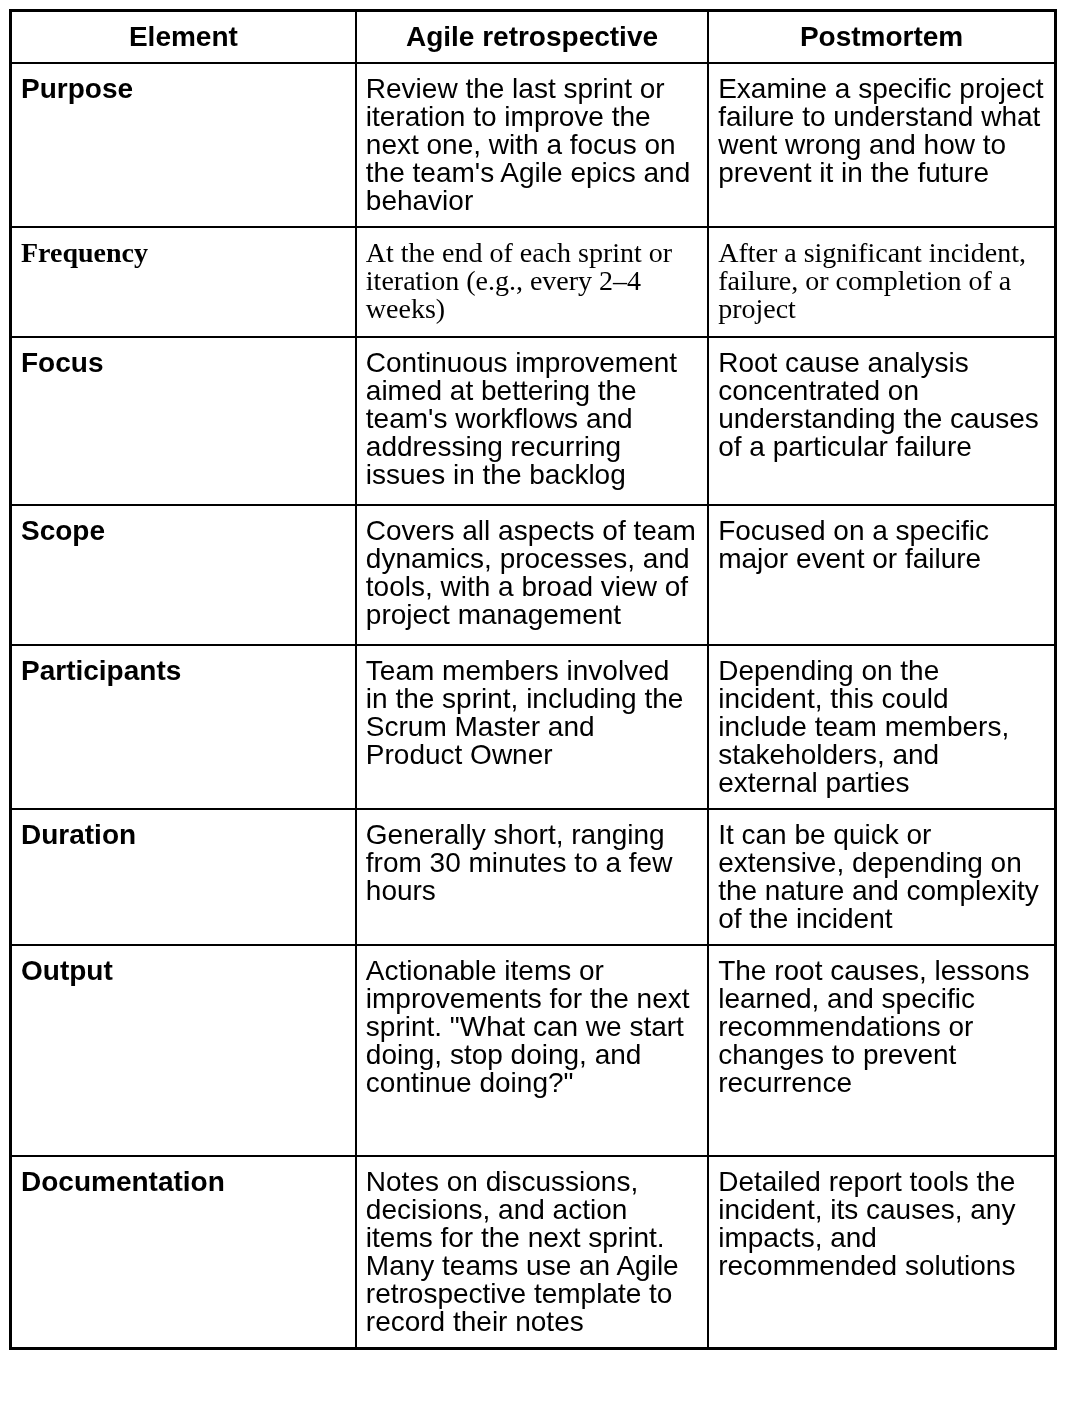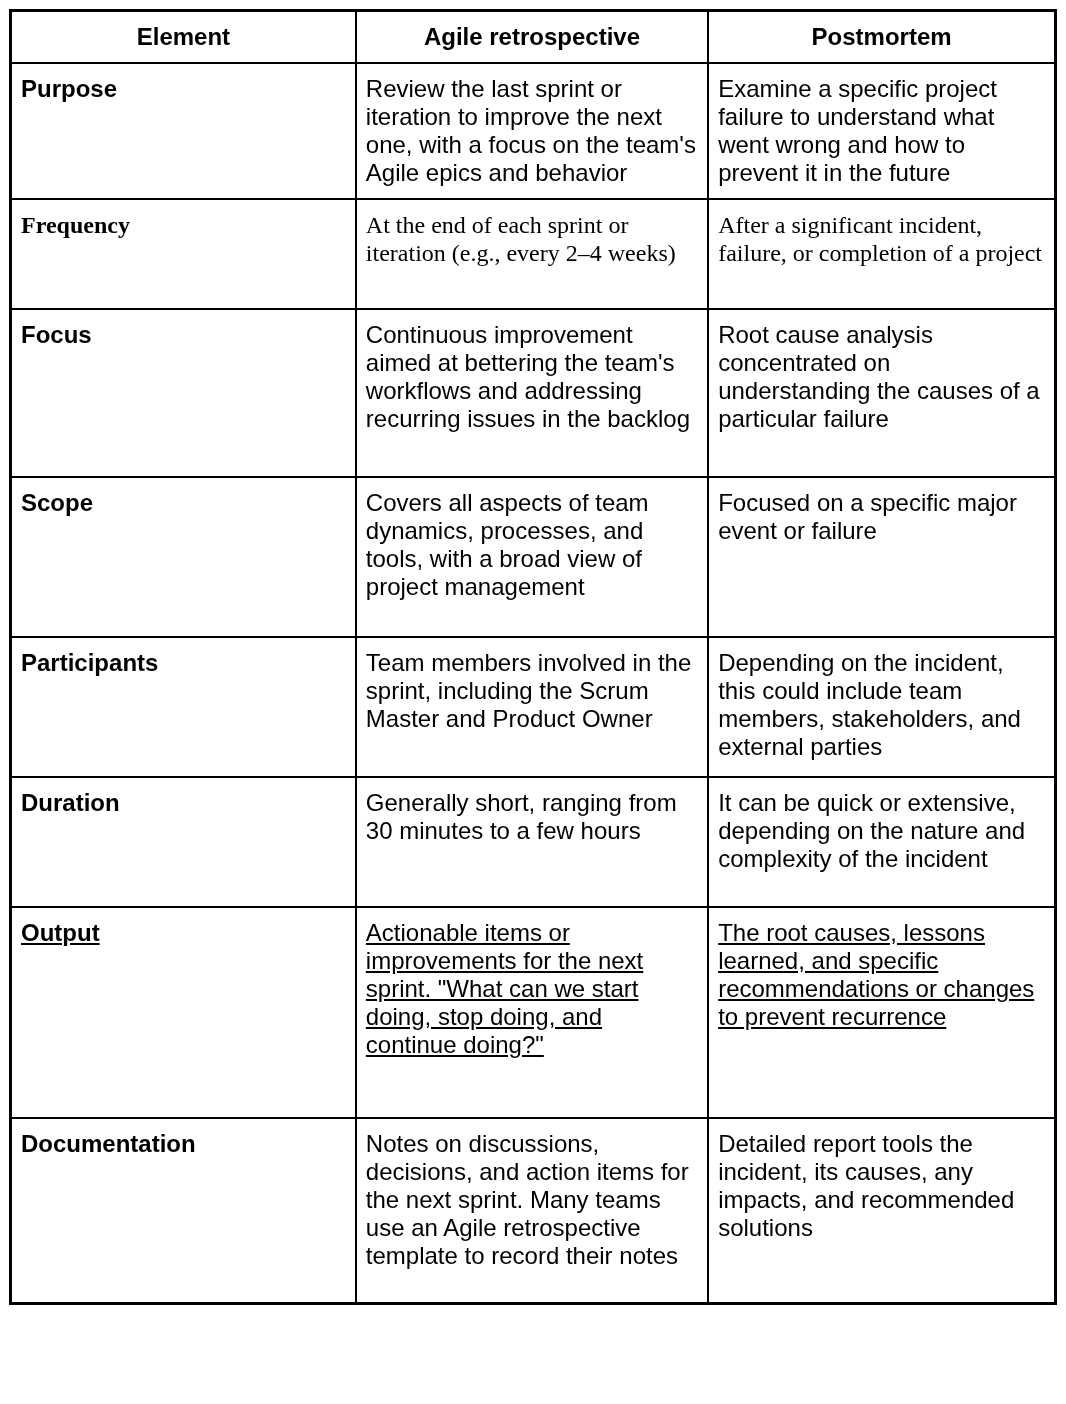--- a/index.html
+++ b/index.html
@@ -19,21 +19,21 @@
     border-collapse: collapse;
     table-layout: fixed;
     width: 1048px;
     border: 3px solid #000000;
   }
   table.compare col.c-element     { width: 345px; }
   table.compare col.c-agile       { width: 352px; }
   table.compare col.c-postmortem  { width: 347px; }
   table.compare th, table.compare td {
     border: 2px solid #000000;
-    font-size: 24px;
+    font-size: 28px;
     line-height: 28px;
     vertical-align: top;
     text-align: left;
     padding: 11px 10px 11px 9px;
     overflow: hidden;
     word-wrap: break-word;
   }
   table.compare thead th {
     font-weight: bold;
     text-align: center;
@@ -41,24 +41,24 @@
     padding: 10px 8px;
   }
   table.compare tbody th {
     font-weight: bold;
   }
   
   tr[data-name="header-row"]              { height: 52px;  }
   tr[data-name="row-purpose"]             { height: 129px; }
   tr[data-name="row-frequency"]           { height: 110px; font-family: Liberation Serif, serif; }
   tr[data-name="row-focus"]               { height: 168px; }
-  tr[data-name="row-scope"]               { height: 160px; }
+  tr[data-name="row-scope"]               { height: 140px; }
   tr[data-name="row-participants"]        { height: 140px; padding-left: 36px; }
   tr[data-name="row-duration"]            { height: 130px; }
-  tr[data-name="row-output"]              { height: 211px; text-decoration: underline; }
+  tr[data-name="row-output"]              { height: 211px; }
   tr[data-name="row-atmosphere"]          { height: 140px; }
   tr[data-name="row-documentation"]       { height: 186px; margin-top: 44px; }
 </style>
 </head>
 <body>
 
 <table class="compare" data-name="comparison-table">
   <colgroup>
     <col class="c-element">
     <col class="c-agile">

